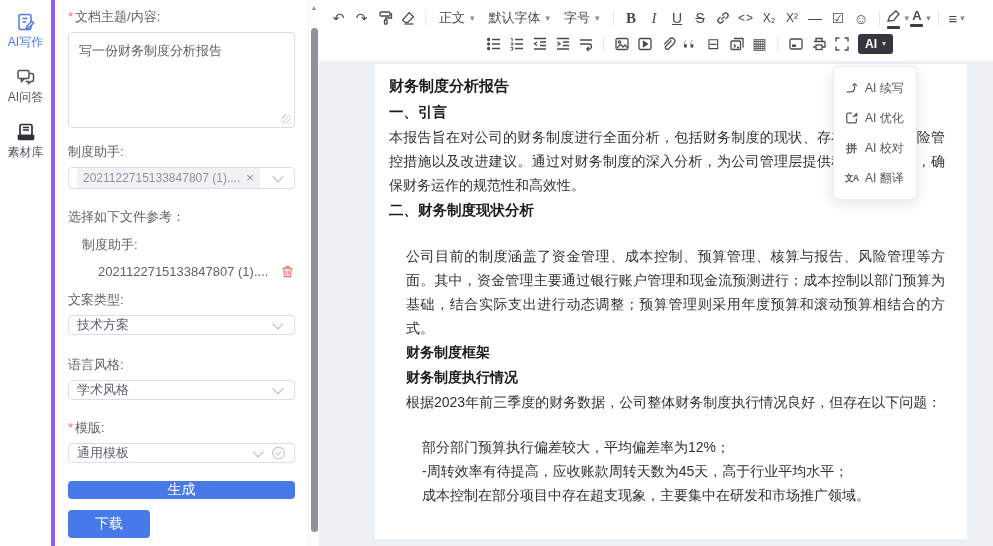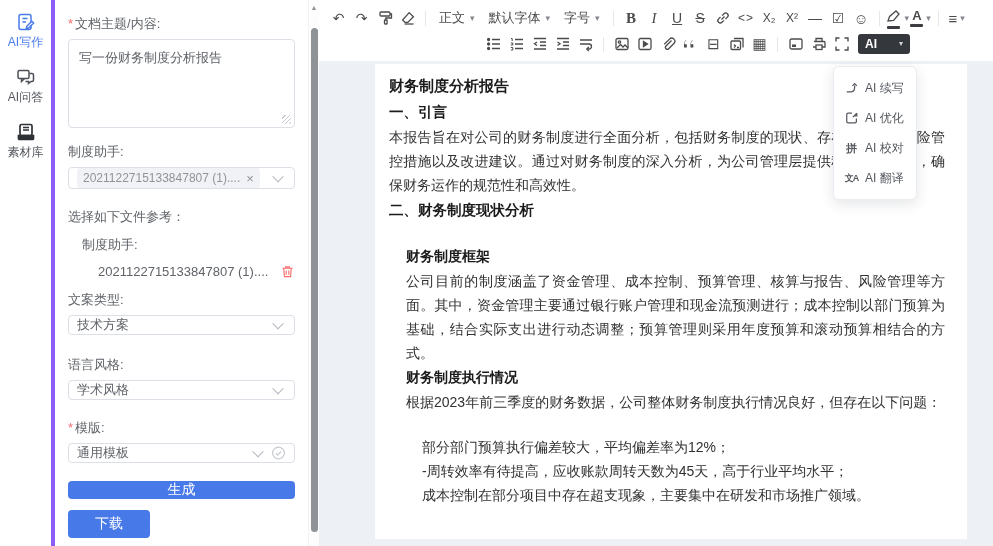--- a/index.html
+++ b/index.html
@@ -7,21 +7,21 @@
   body { font-family:"Liberation Sans","DejaVu Sans",sans-serif; background:#fff; }
   .app { width:993px; height:546px; display:flex; position:relative; }
 
   
   .nav { width:55px; flex:none; background:#fff; border-right:4px solid #8b5cf6; display:flex; flex-direction:column; align-items:center; padding-top:12px; }
   .nav-item { display:flex; flex-direction:column; align-items:center; gap:2px; font-size:12px; color:#55585e; margin-bottom:16px; cursor:pointer; }
   .nav-item svg { width:20px; height:20px; }
   .nav-item.active { color:#4a7bea; }
 
   
-  .panel { width:253px; flex:none; background:#fff; padding:16px 13px 8px; font-size:13px; color:#5f6368; display:flex; flex-direction:column; }
+  .panel { width:253px; flex:none; background:#fff; padding:9px 13px 8px; font-size:13px; color:#5f6368; display:flex; flex-direction:column; }
   .flabel { line-height:16px; margin-bottom:7px; }
   .star { color:#f56c6c; margin-right:2px; }
   .topic-input { width:100%; height:146px; border:1px solid #dcdfe6; border-radius:4px; padding:8px 10px; font:13px/1.6 "Liberation Sans","DejaVu Sans",sans-serif; color:#5f6368; resize:none; outline:none;
     background-image:repeating-linear-gradient(135deg,transparent 0 2px,#c9ccd4 2px 3px);
     background-size:9px 9px; background-repeat:no-repeat; background-position:right 3px bottom 3px; }
   .mt16{margin-top:16px} .mt20{margin-top:20px} .mt22{margin-top:22px} .mt12{margin-top:12px}
   .select { height:32px; border:1px solid #dcdfe6; border-radius:4px; display:flex; align-items:center; padding:0 28px 0 8px; position:relative; background:#fff; color:#5f6368; cursor:pointer; }
   .select::after { content:""; position:absolute; right:12px; top:50%; width:7px; height:7px; border-right:1.4px solid #b4b8c0; border-bottom:1.4px solid #b4b8c0; transform:translateY(-65%) rotate(45deg); }
   .select.has-check::after { right:32px; }
   .check-circle { position:absolute; right:8px; top:50%; transform:translateY(-50%); width:15px; height:15px; }
@@ -49,21 +49,21 @@
   .tb-btn { min-width:23px; height:24px; display:flex; align-items:center; justify-content:center; gap:3px; color:#4b4b4b; font-size:14px; border-radius:3px; cursor:pointer; }
   .tb-btn svg { width:16px; height:16px; }
   .tb-dd { padding:0 7px; font-size:13px; color:#4b4b4b; display:flex; align-items:center; gap:5px; cursor:pointer; height:24px; }
   .caret { font-size:9px; color:#85898f; line-height:1; }
   .tb-sep { width:1px; height:15px; background:#e7e7e7; margin:0 6px; flex:none; }
   .serif { font-family:"Liberation Serif","DejaVu Serif",serif; font-size:15px; }
   .g-b{font-weight:bold} .g-i{font-style:italic} .g-u{text-decoration:underline} .g-s{text-decoration:line-through}
   .stack { display:flex; flex-direction:column; align-items:center; line-height:1; gap:2px; }
   .color-bar { width:13px; height:3px; background:#3c3c41; border-radius:1px; }
   .fontA { font-size:13px; font-weight:bold; }
-  .ai-btn { background:#34373c; color:#fff; border-radius:3px; height:20px; padding:0 7px; font-size:12px; font-weight:bold; display:flex; align-items:center; gap:22px; margin-left:5px; cursor:pointer; }
+  .ai-btn { background:#34373c; color:#fff; border-radius:3px; height:20px; padding:0 7px; font-size:12px; font-weight:bold; display:flex; align-items:center; gap:5px; margin-left:5px; cursor:pointer; }
   .ai-btn .caret { color:#cfd2d6; font-size:8px; }
 
   .canvas { flex:1; min-height:0; padding:2px 26px 7px 56px; }
   .page { background:#fff; height:100%; padding:9px 22px 0 14px; overflow:hidden; font-size:14px; color:#313131; }
   .b-title { font-weight:bold; font-size:15px; line-height:26px; color:#1b1b1b; }
   .b-h2 { font-weight:bold; font-size:14.5px; line-height:26px; color:#1b1b1b; }
   .b-h3 { font-weight:bold; line-height:25px; margin-left:17px; color:#1b1b1b; }
   .b-p  { line-height:24px; text-align:justify; }
   .b-p2 { line-height:24px; margin-left:17px; text-align:justify; }
   .b-p3 { line-height:24px; margin-left:33px; }
@@ -325,22 +325,22 @@
     </div>
 
     <div class="canvas">
       <div class="page">
 
       <div class="doc-block b-title">财务制度分析报告</div>
           <div class="doc-block b-h2">一、引言</div>
           <div class="doc-block b-p">本报告旨在对公司的财务制度进行全面分析，包括财务制度的现状、存在的问题、风险管控措施以及改进建议。通过对财务制度的深入分析，为公司管理层提供科学决策依据，确保财务运作的规范性和高效性。</div>
           <div class="doc-block b-h2">二、财务制度现状分析</div>
           <div class="doc-block b-gap"></div>
+          <div class="doc-block b-p2">公司目前的制度涵盖了资金管理、成本控制、预算管理、核算与报告、风险管理等方面。其中，资金管理主要通过银行账户管理和现金流预测进行；成本控制以部门预算为基础，结合实际支出进行动态调整；预算管理则采用年度预算和滚动预算相结合的方式。</div>
           <div class="doc-block b-h3">财务制度框架</div>
-          <div class="doc-block b-p2">公司目前的制度涵盖了资金管理、成本控制、预算管理、核算与报告、风险管理等方面。其中，资金管理主要通过银行账户管理和现金流预测进行；成本控制以部门预算为基础，结合实际支出进行动态调整；预算管理则采用年度预算和滚动预算相结合的方式。</div>
           <div class="doc-block b-h3">财务制度执行情况</div>
           <div class="doc-block b-p2">根据2023年前三季度的财务数据，公司整体财务制度执行情况良好，但存在以下问题：</div>
           <div class="doc-block b-gap"></div>
           <div class="doc-block b-p3">部分部门预算执行偏差较大，平均偏差率为12%；</div>
           <div class="doc-block b-p3">-周转效率有待提高，应收账款周转天数为45天，高于行业平均水平；</div>
           <div class="doc-block b-p3">成本控制在部分项目中存在超支现象，主要集中在研发和市场推广领域。</div>
           <div class="doc-block b-gap"></div>
         </div>
     </div>
 

